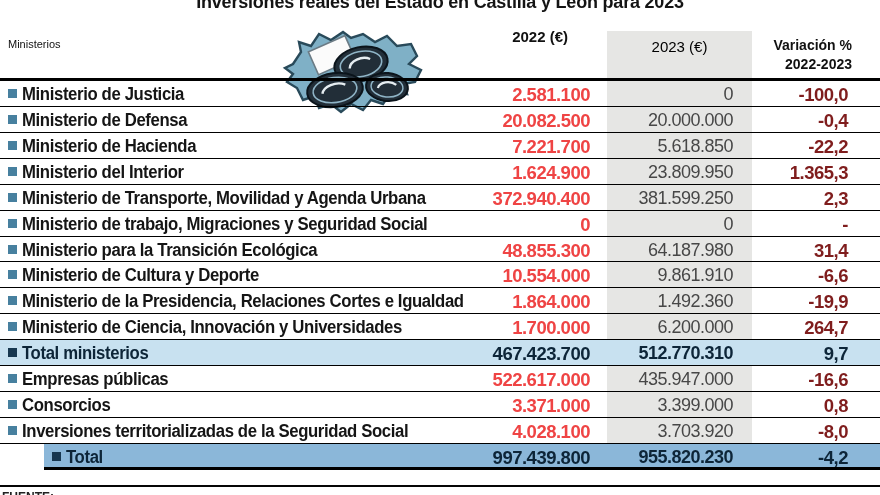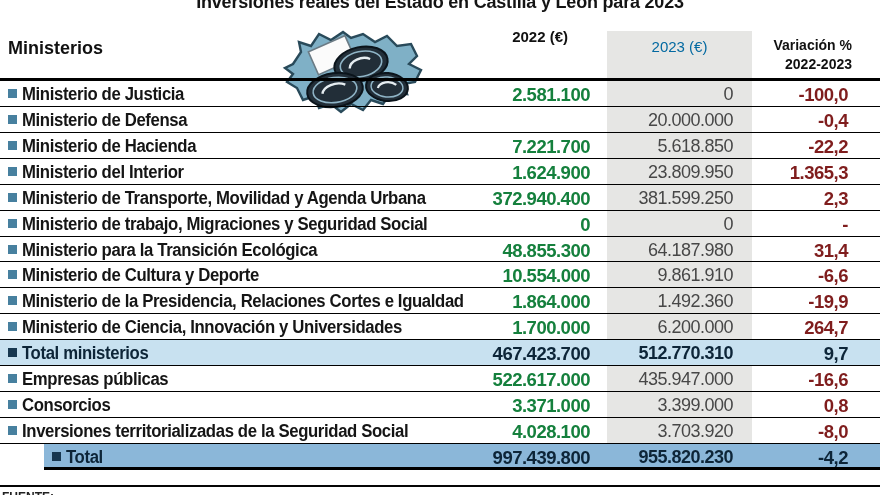--- a/index.html
+++ b/index.html
@@ -8,39 +8,39 @@
     overflow:hidden;font-family:"Liberation Sans",sans-serif;color:#111;
   }
   .title{
     position:absolute;top:-8px;left:0;width:880px;text-align:center;
     font-size:18px;font-weight:bold;letter-spacing:-0.2px;color:#141414;white-space:nowrap;
   }
   .band{
     position:absolute;left:607px;top:31px;width:145px;height:418px;
     background:var(--band_gray);
   }
-  .hdr-min{position:absolute;left:8px;top:38px;font-size:18px;font-weight:bold;}
+  .hdr-min{position:absolute;left:8px;top:38px;font-size:11px;font-weight:normal;}
   .hdr-2022{position:absolute;right:312px;top:28px;font-size:15px;font-weight:bold;white-space:nowrap;}
-  .hdr-2023{position:absolute;left:607px;top:38px;width:145px;text-align:center;font-size:15px;font-weight:normal;color:#0369a1;white-space:nowrap;}
+  .hdr-2023{position:absolute;left:607px;top:38px;width:145px;text-align:center;font-size:15px;font-weight:normal;color:#000000;white-space:nowrap;}
   .hdr-var{position:absolute;right:28px;top:36px;text-align:right;font-size:14px;font-weight:bold;line-height:1.35;white-space:nowrap;margin-left:36px;}
   .rows{position:absolute;left:0;top:78px;width:880px;border-top:3px solid #000;text-align:right;}
   .row{
     position:relative;height:25.93px;box-sizing:border-box;
     border-bottom:1.3px solid #000;font-weight:bold;
   }
   .row .bullet{
     position:absolute;left:8px;top:8px;width:9px;height:9px;
     background:var(--bullet_normal);
   }
   .row .name{
     position:absolute;left:22px;top:3px;font-size:18px;letter-spacing:-0.4px;
     transform:scaleX(0.93);transform-origin:left top;white-space:nowrap;color:#151515;
   }
   .num{position:absolute;top:3px;font-size:18.5px;letter-spacing:-0.5px;white-space:nowrap;}
-  .c2022{right:290px;color:#15803d;}
+  .c2022{right:290px;color:#ef4444;}
   .c2023{right:147px;color:#474747;font-weight:normal;font-size:18px;}
   .cvar{right:32px;color:#7f1d1d;}
   .row.subtotal{background:var(--subtotal_bg);}
   .row.total{background:var(--total_bg);border-bottom-width:3px;margin-left:44px;}
   .row.subtotal .name,.row.total .name,
   .row.subtotal .num,.row.total .num{color:var(--total_text);font-weight:bold;}
   .row.subtotal .bullet,.row.total .bullet{background:var(--bullet_total);}
   .map{position:absolute;left:279px;top:26px;width:150px;height:88px;z-index:2;}
   .mapline-a{position:absolute;left:279px;top:78px;width:150px;height:3px;background:#000;z-index:3;}
   .mapline-b{position:absolute;left:279px;top:105.6px;width:150px;height:1.4px;background:#000;z-index:3;}
@@ -69,20 +69,21 @@
     <span class="bullet"></span>
     <span class="name">Ministerio de Justicia</span>
     <span class="num c2022">2.581.100</span>
     <span class="num c2023">0</span>
     <span class="num cvar">-100,0</span>
   </div>
 
   <div class="row normal">
     <span class="bullet"></span>
     <span class="name">Ministerio de Defensa</span>
+    <span class="num c2022">20.082.500</span>
     <span class="num c2023">20.000.000</span>
     <span class="num cvar">-0,4</span>
   </div>
 
   <div class="row normal">
     <span class="bullet"></span>
     <span class="name">Ministerio de Hacienda</span>
     <span class="num c2022">7.221.700</span>
     <span class="num c2023">5.618.850</span>
     <span class="num cvar">-22,2</span>

